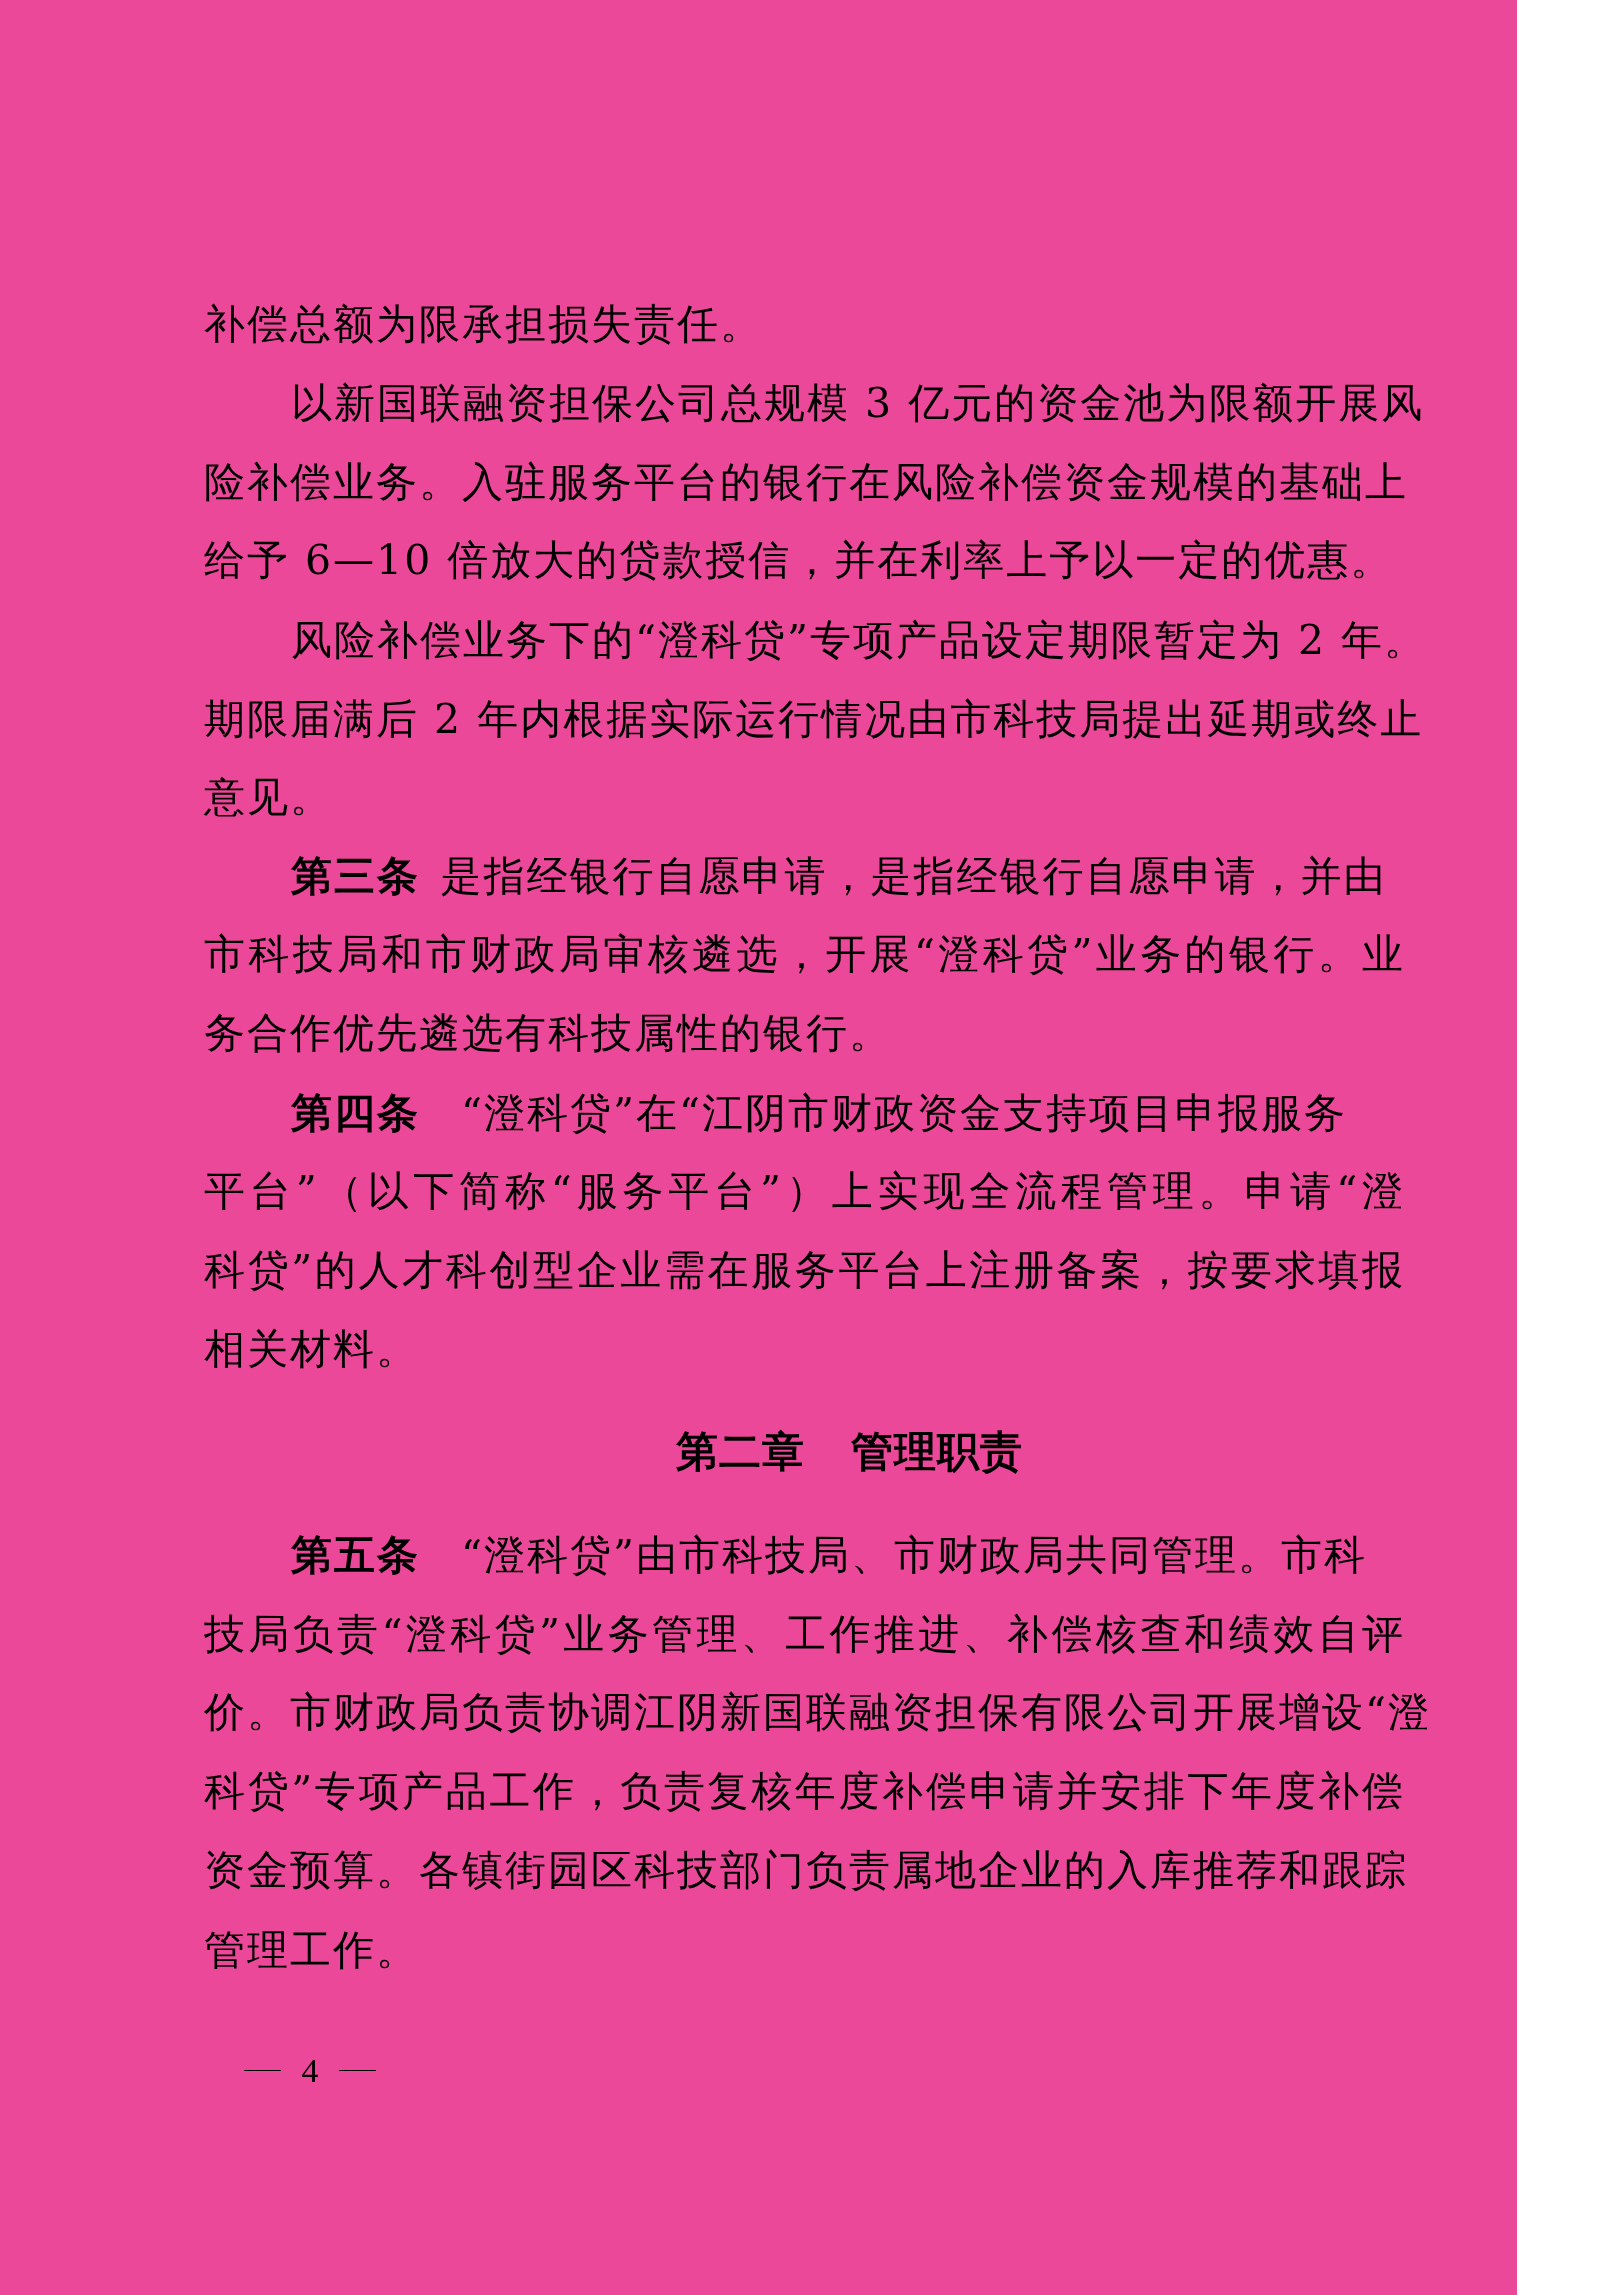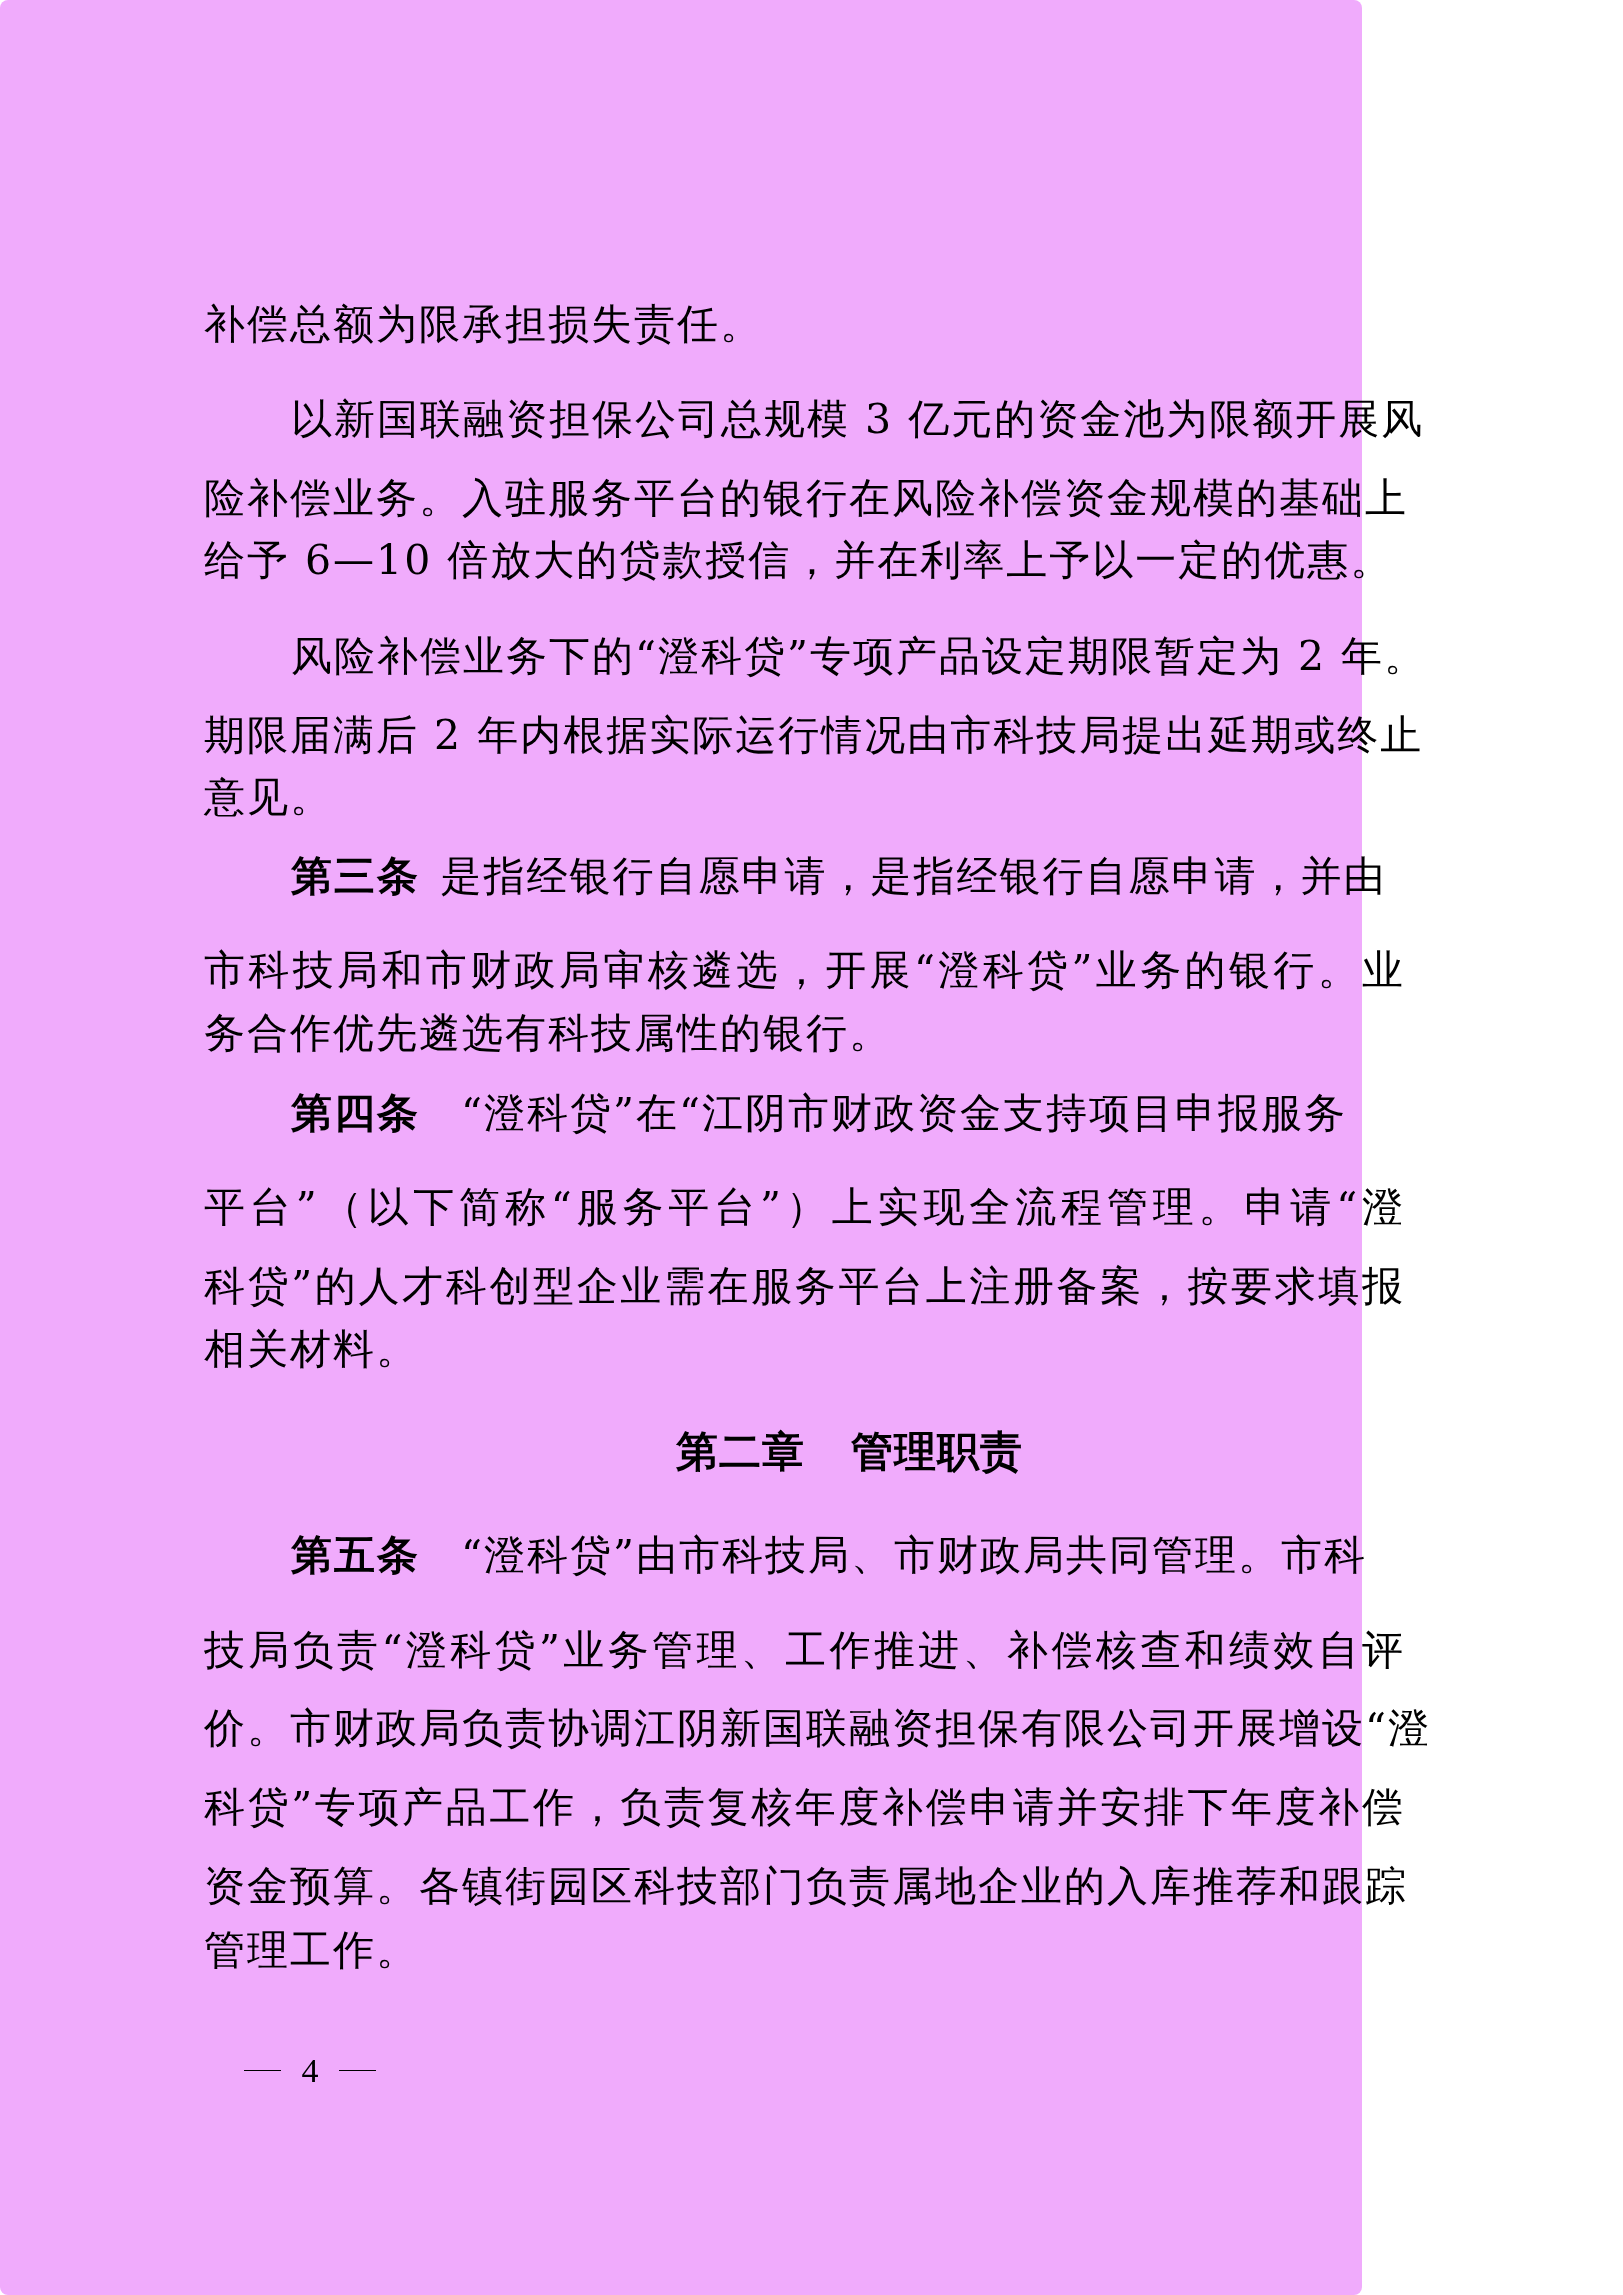--- a/index.html
+++ b/index.html
@@ -11,39 +11,37 @@
     width: 1623px;
     height: 2295px;
     position: relative;
     overflow: hidden;
     font-family: "DejaVu Serif", "Liberation Serif", serif;
     color: #000000;
   }
   .page {
     position: absolute;
     left: 0; top: 0;
-    width: 1362px;
+    width: 1517px;
     height: 2295px;
-    background: #f0abfc;
-    border-radius: 8px;
+    background: #ec4899;
   }
   .line {
     position: absolute;
     left: 204px;
     width: 1201px;
     height: 51px;
     font-size: 41px;
     line-height: 51px;
     white-space: nowrap;
     letter-spacing: 2px;
   }
   .line.full {
     text-align: justify;
     text-align-last: justify;
-    margin-top: 16px;
   }
   .line.indent {
     left: 291px;
     width: 1115px;
   }
   .b {
     font-weight: bold;
   }
   .heading {
     position: absolute;

